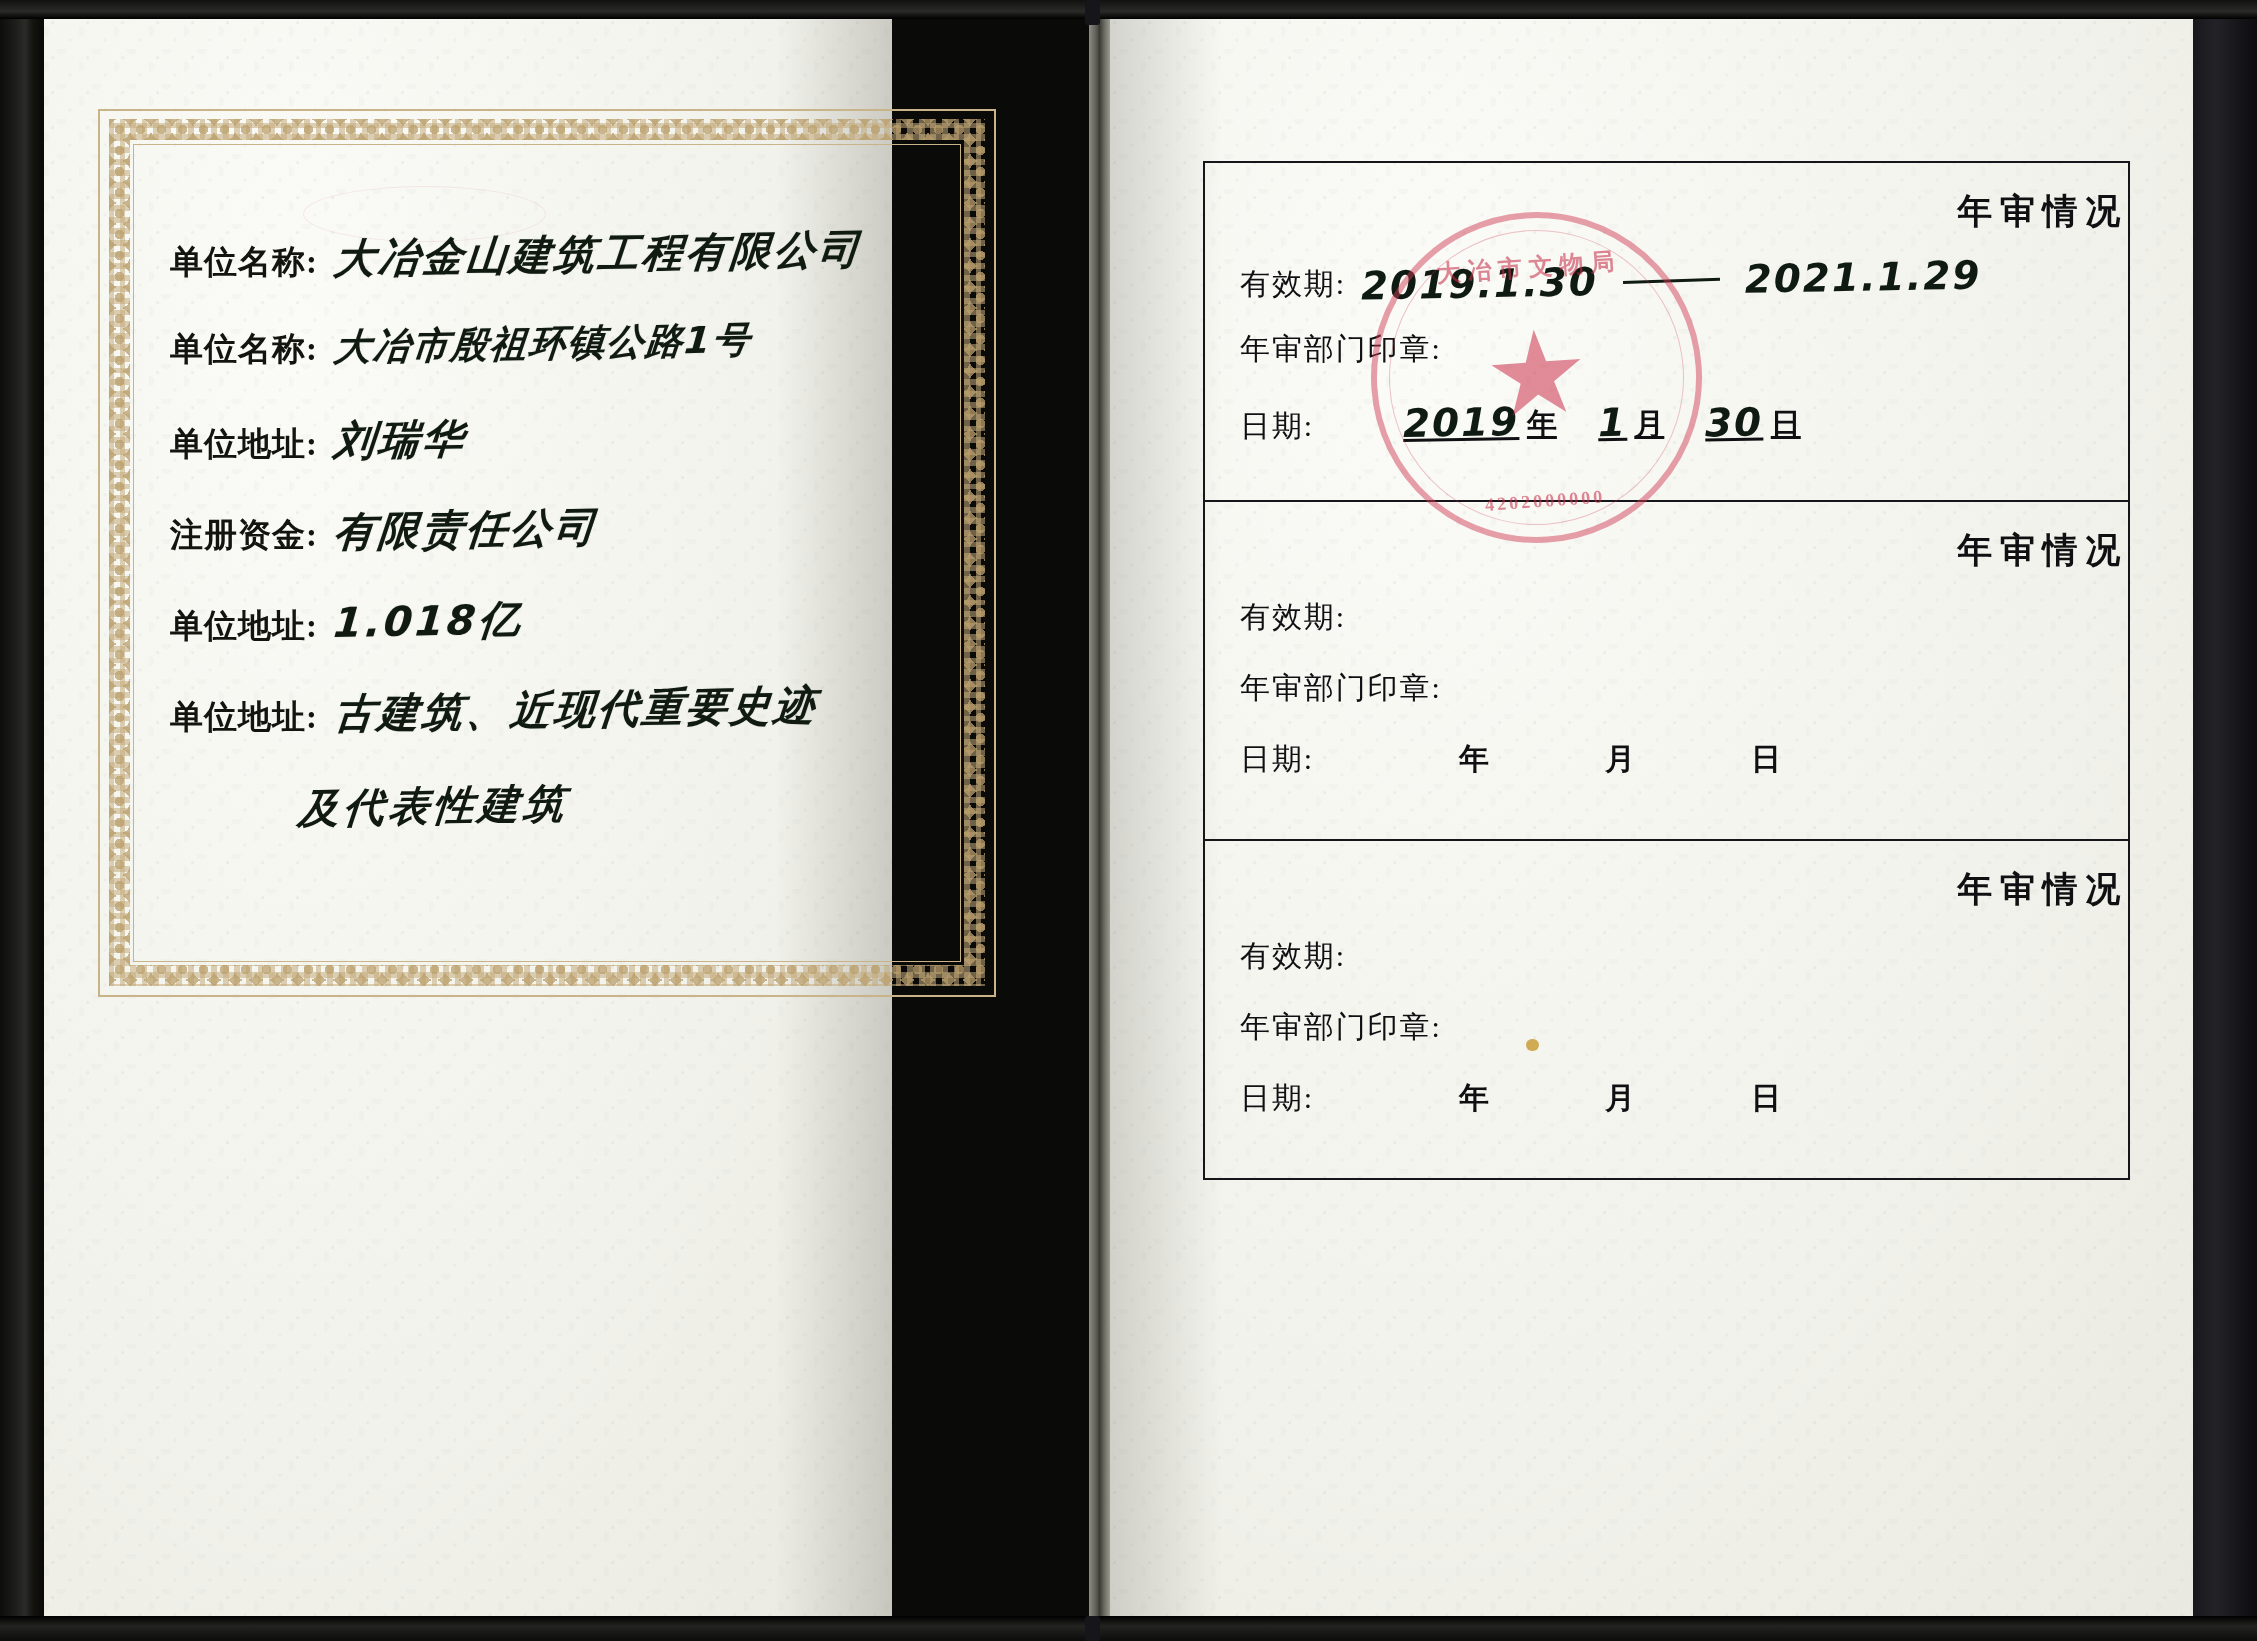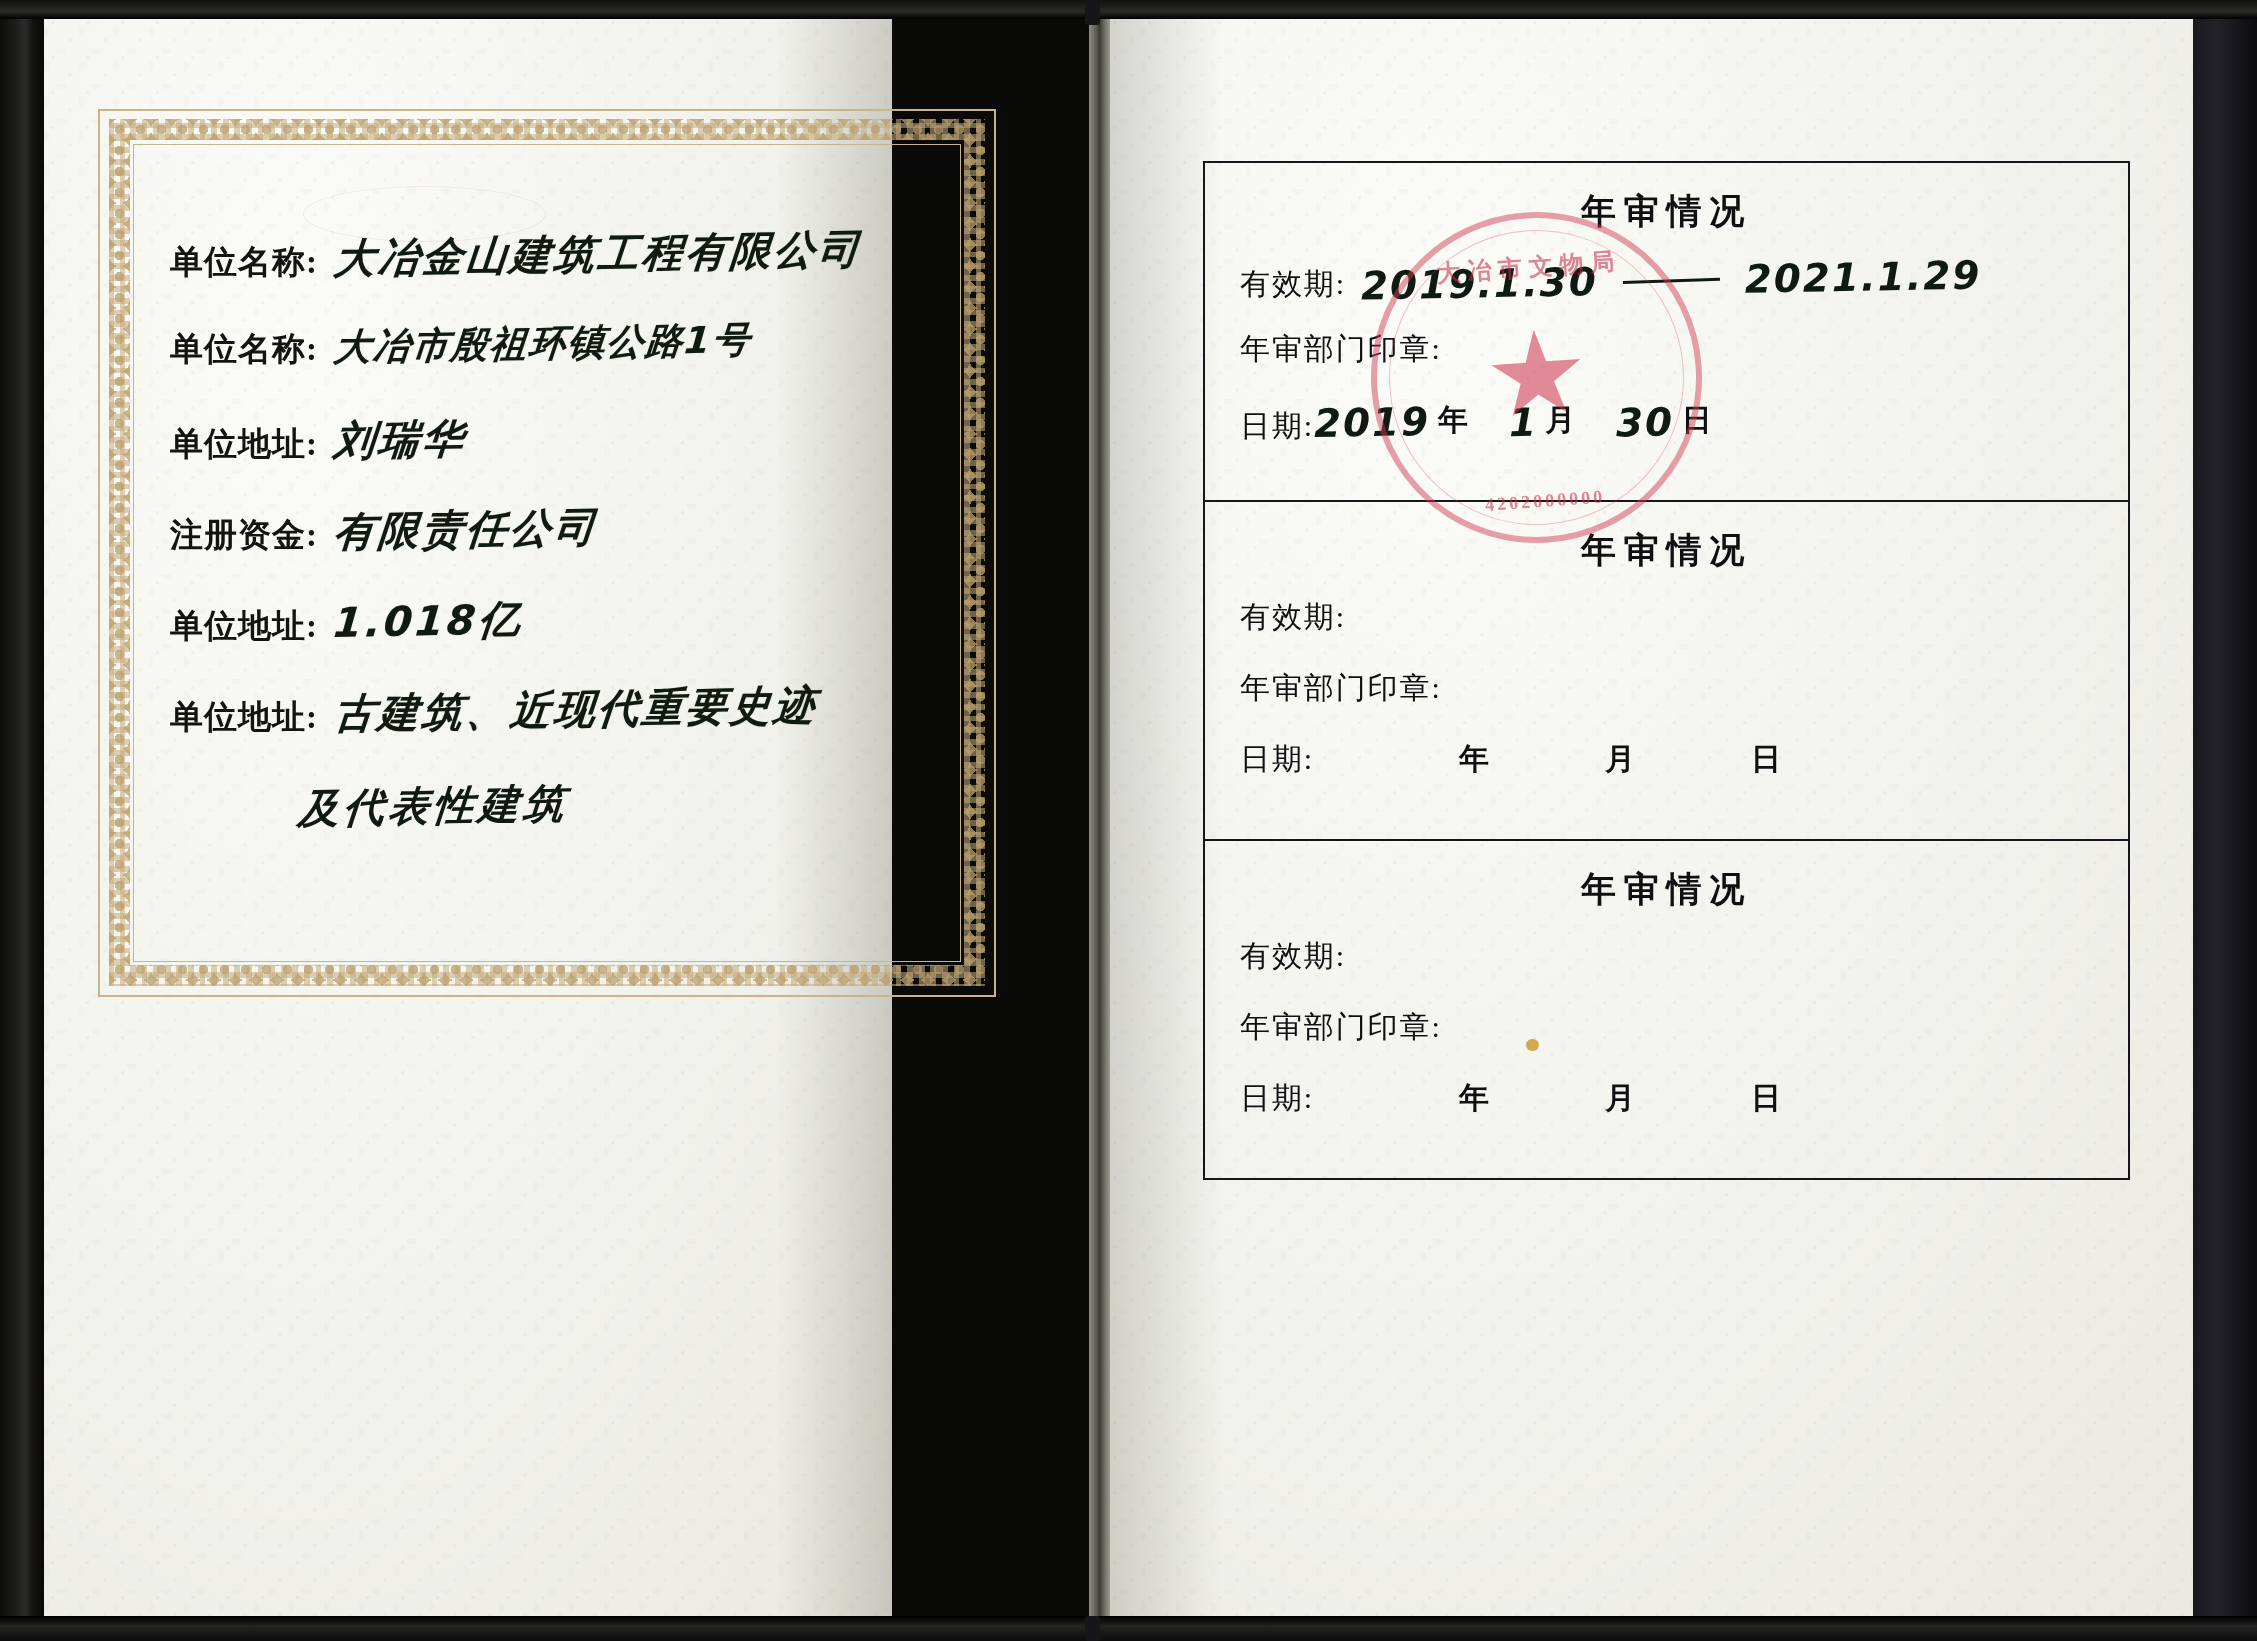--- a/index.html
+++ b/index.html
@@ -199,21 +199,21 @@
     width: 927px;
   }
   .review-box {
     border: 2.9px solid #16161a;
     box-sizing: border-box;
     padding: 25px 0 29px 0;
     position: relative;
   }
   .review-box + .review-box { border-top: none; }
   .review-title {
-    text-align: center;
+    text-align: right;
     font-size: 35px;
     font-weight: 700;
     letter-spacing: 7.7px;
     color: #101013;
     margin-bottom: 23px;
     font-family: "Liberation Serif","DejaVu Serif",serif;
   }
   .review-row {
     display: flex;
     align-items: baseline;
@@ -255,25 +255,27 @@
     gap: 25px;
   }
   .dash {
     display: inline-block;
     width: 97px;
     border-top: 3.9px solid #0e1a12;
     transform: translateY(-11.6px) rotate(-1deg);
   }
   .date-filled {
     display: flex;
-    align-items: flex-start;
+    align-items: flex-end;
+    margin-left: 89px;
     font-size: 30px;
     font-weight: 700;
     color: #101013;
     gap: 7.7px;
+    text-decoration: underline;
   }
   .date-filled .hand { font-size: 39px; }
   .blot {
     position: absolute;
     left: 321px; top: 537px;
     width: 12.6px; height: 12.6px;
     background: #c8982c;
     border-radius: 50%;
     opacity: .8;
   }

